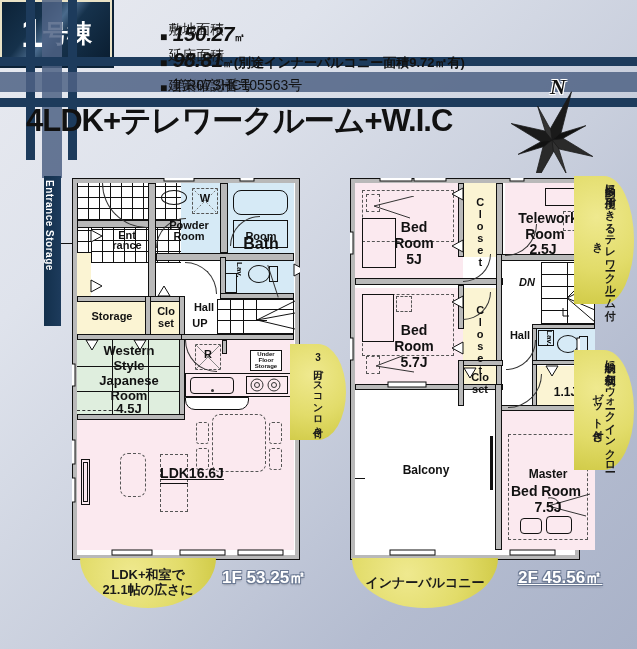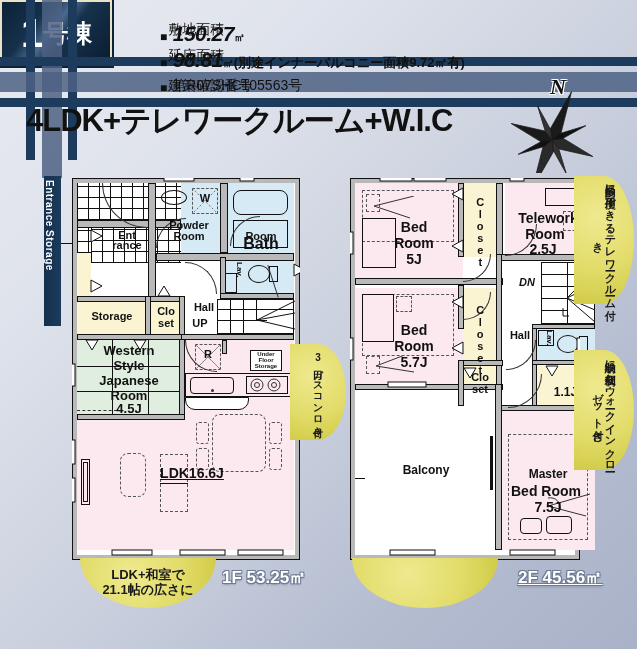--- a/index.html
+++ b/index.html
@@ -455,13 +455,14 @@
 <div class="bub" style="left:574px;top:350px;width:60px;height:120px;border-radius:0 50% 50% 0/0 50% 50% 0;">
   <span class="tx v" style="font-size:11px;">収納に便利なウォークインクローゼット付き</span>
 </div>
 
 <div class="bub" style="left:80px;top:558px;width:136px;height:50px;border-radius:0 0 50% 50%/0 0 100% 100%;flex-direction:column;">
   <span class="tx" style="font-size:13px;">LDK+和室で</span>
   <span class="tx" style="font-size:13px;">21.1帖の広さに</span>
 </div>
 
 <div class="bub" style="left:352px;top:558px;width:146px;height:50px;border-radius:0 0 50% 50%/0 0 100% 100%;flex-direction:column;">
+  <span class="tx" style="font-size:13px;">インナーバルコニー</span>
 </div>
 
 </body></html>

